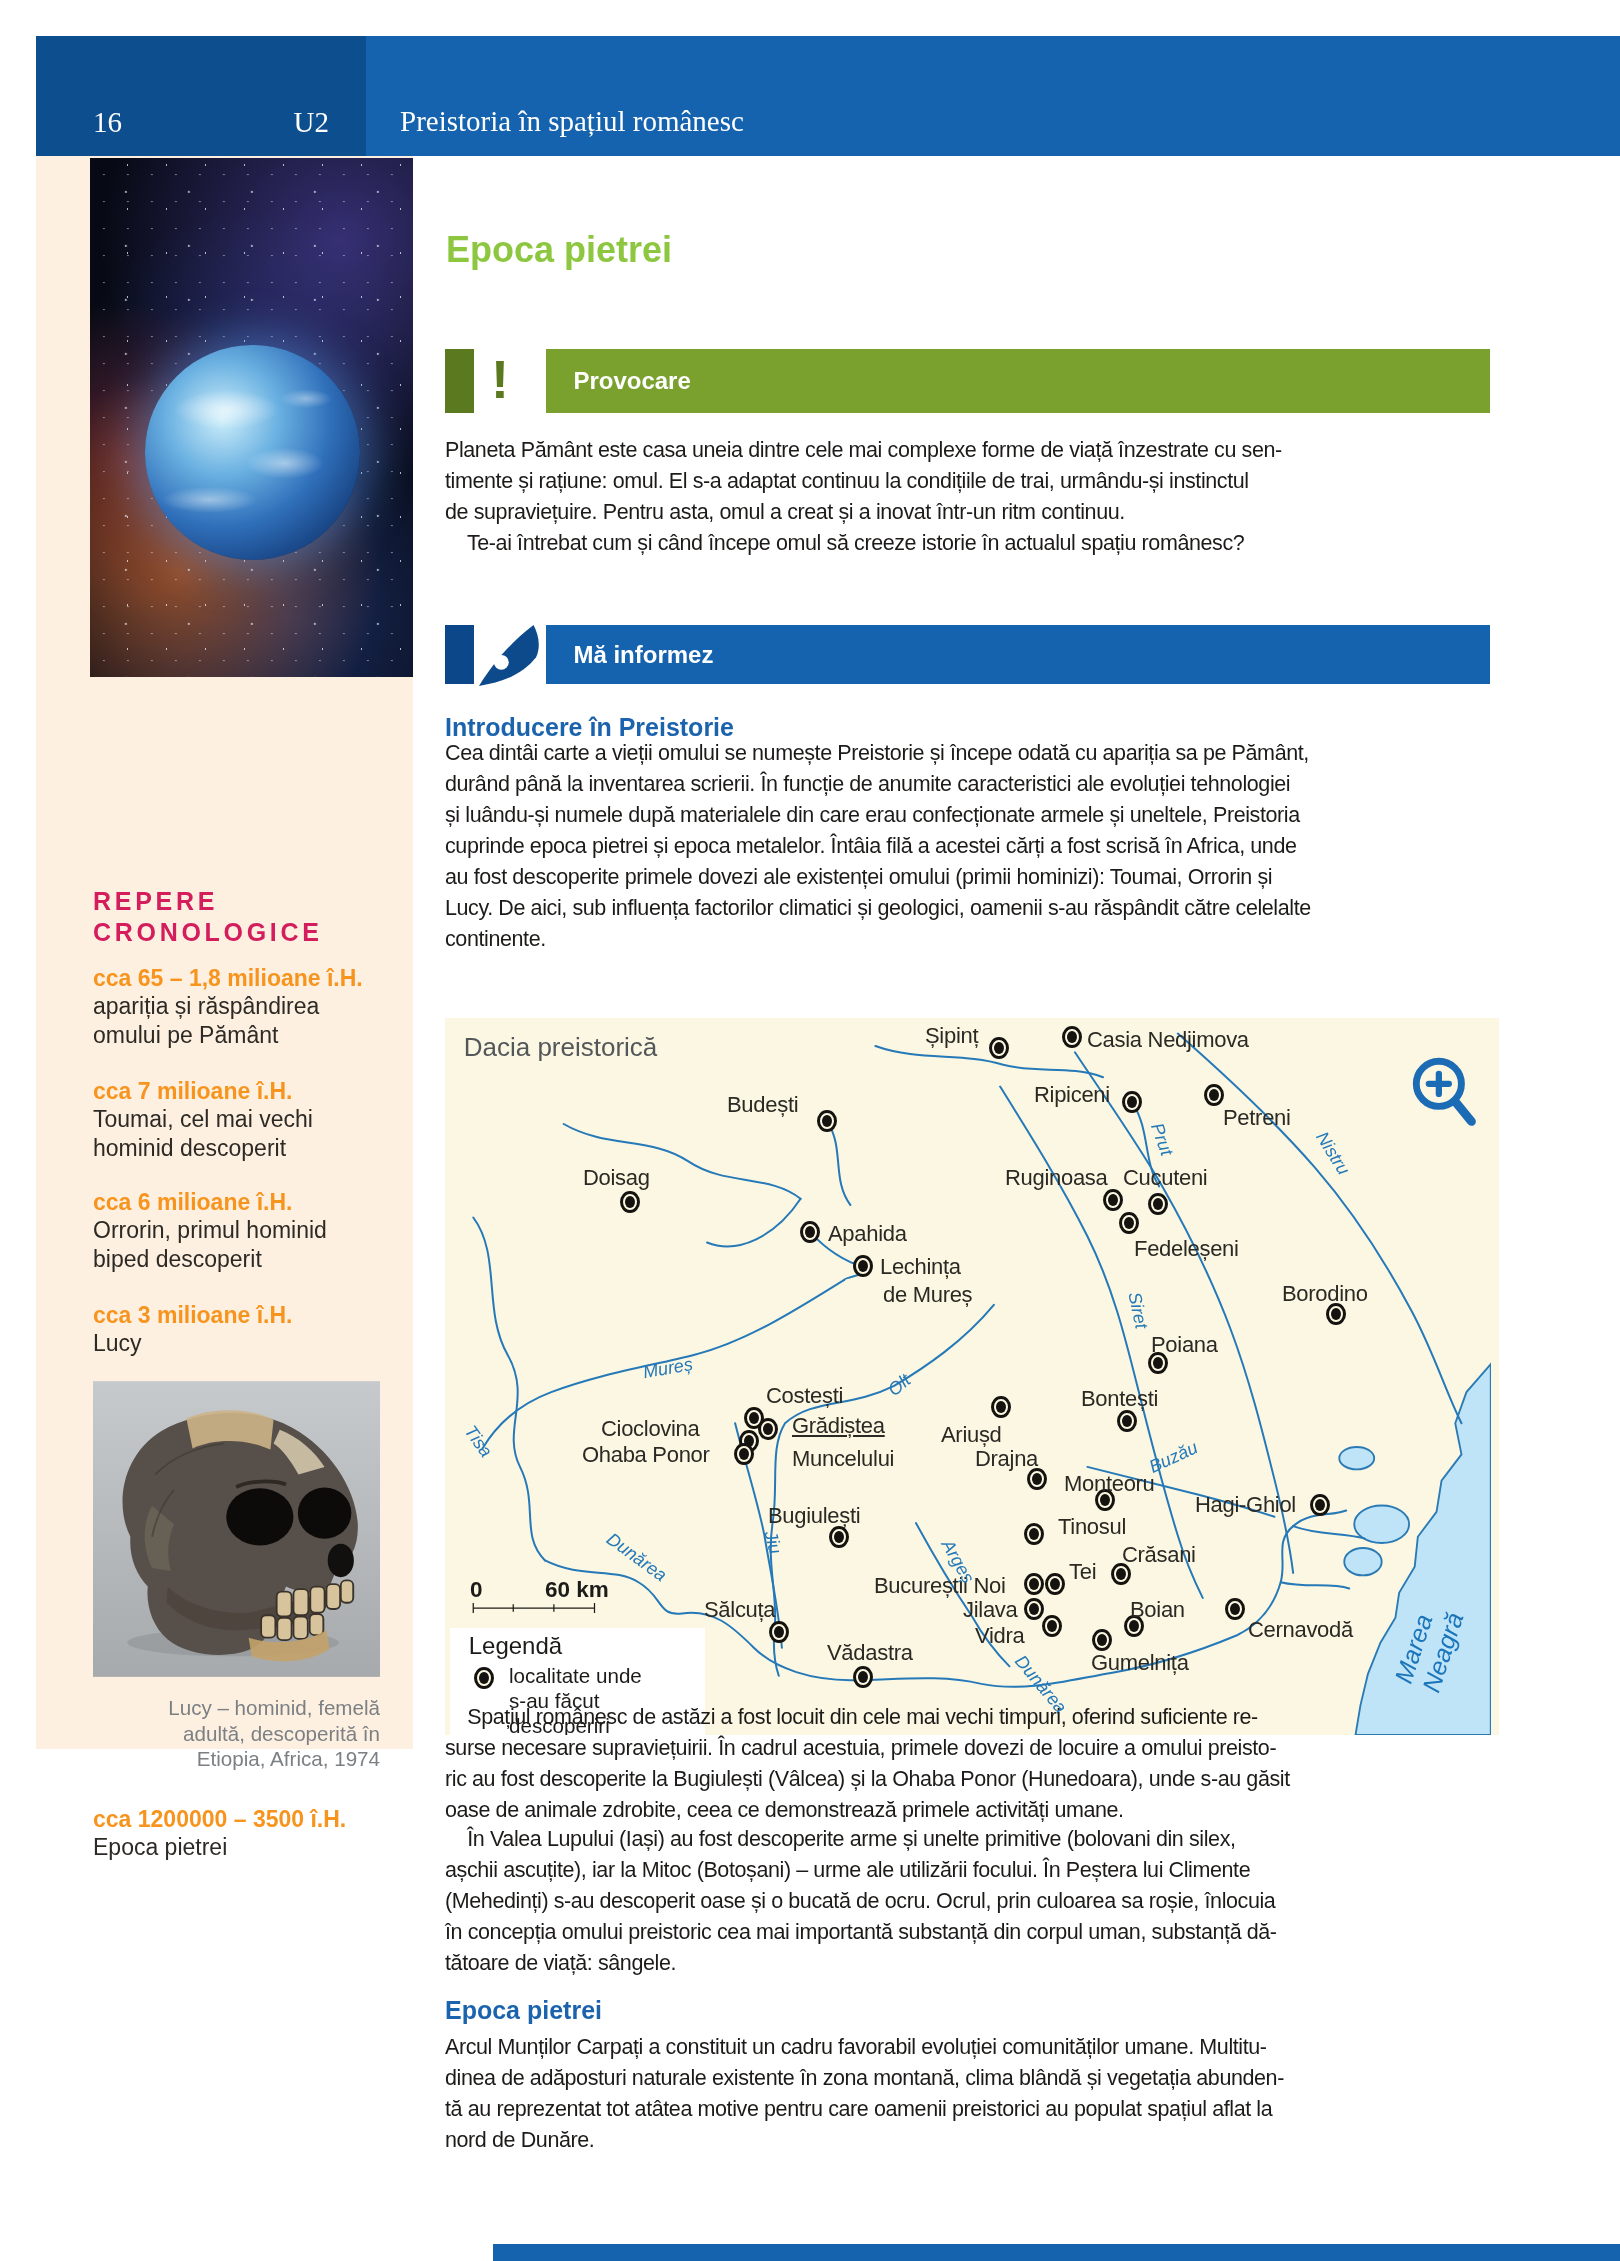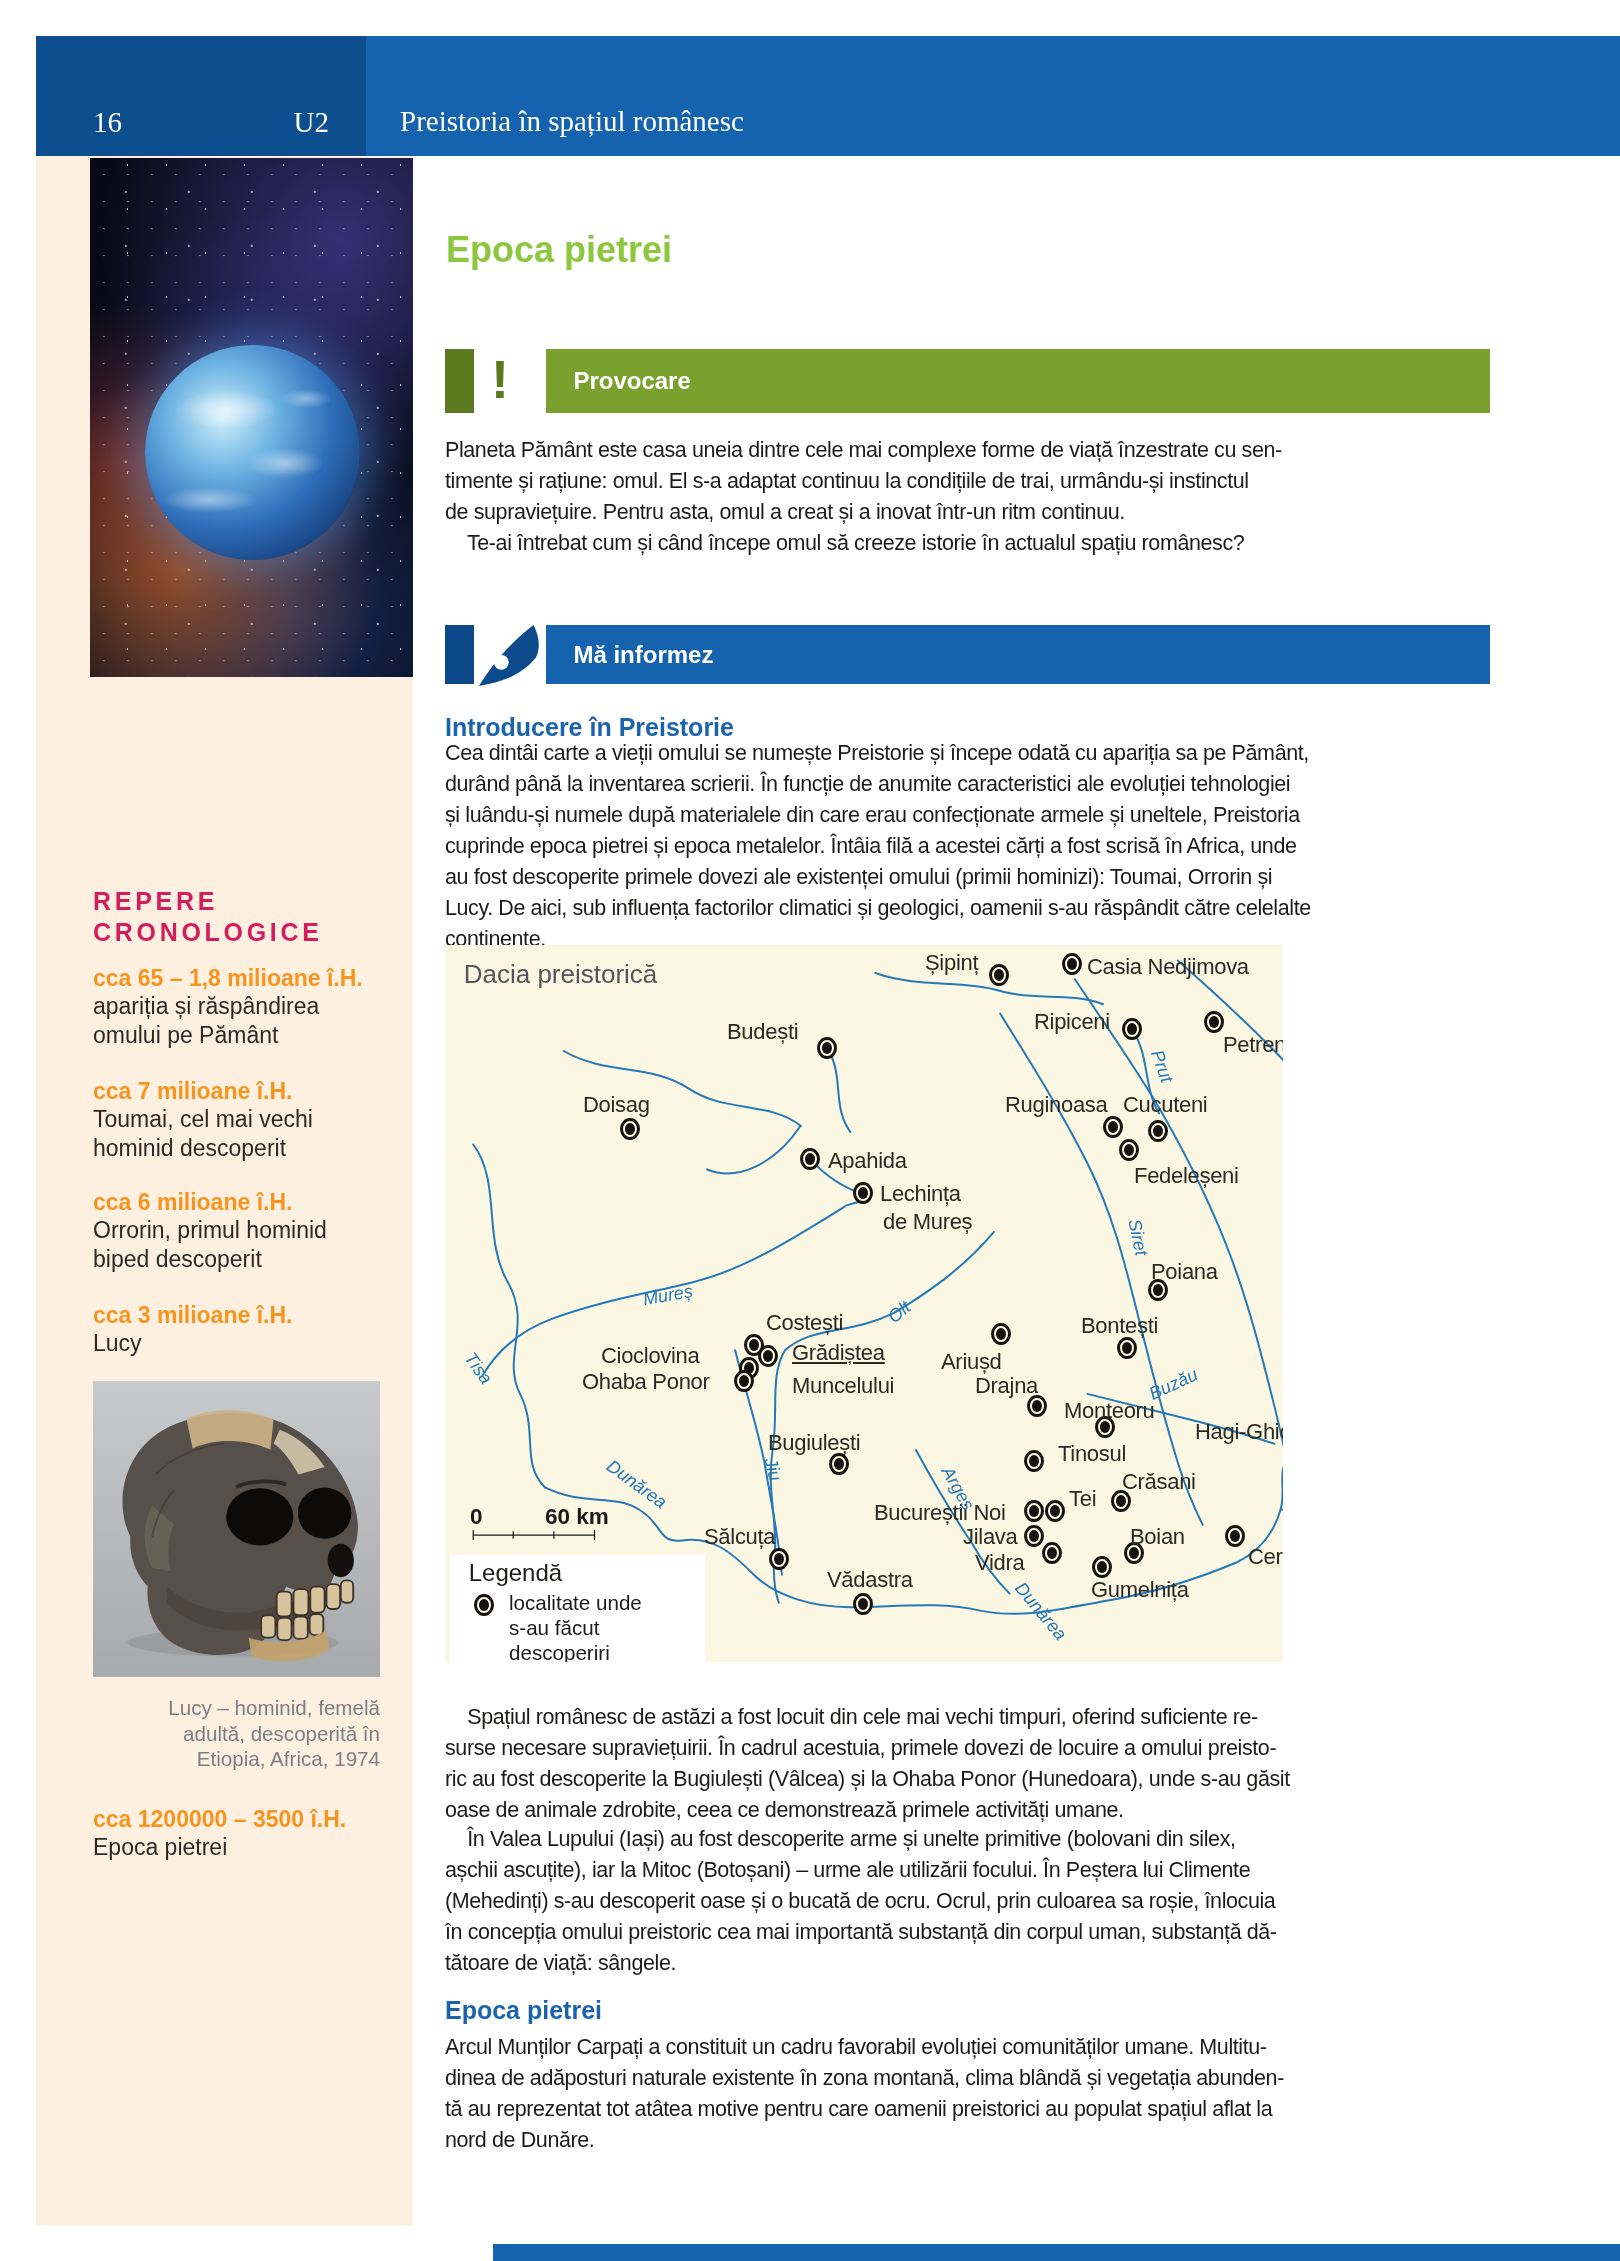--- a/index.html
+++ b/index.html
@@ -9,21 +9,21 @@
 
   
   .hdr{position:absolute;left:36px;top:36px;right:0;height:120px;display:flex;}
   .hdr-left{width:330px;height:100%;background:#0d4e8f;position:relative;}
   .hdr-right{flex:1;height:100%;background:#1563ae;position:relative;}
   .hdr-num{position:absolute;left:57px;top:70px;color:#fff;font:29px "Liberation Serif",serif;}
   .hdr-unit{position:absolute;right:37px;top:70px;color:#fff;font:29px "Liberation Serif",serif;}
   .hdr-title{position:absolute;left:34px;top:69px;color:#fff;font:29px "Liberation Serif",serif;}
 
   
-  .sidebar{position:absolute;left:36px;top:156px;width:377px;height:2069px;background:#fdf0e1;}
+  .sidebar{position:absolute;left:36px;top:156px;width:377px;height:1593px;background:#fdf0e1;}
   .earth{position:absolute;left:54px;top:1.9px;width:323px;height:519px;overflow:hidden;
     background:
       radial-gradient(circle at 28% 80%, rgba(225,110,35,.60), transparent 42%),
       radial-gradient(circle at 12% 58%, rgba(190,60,70,.40), transparent 38%),
       radial-gradient(circle at 78% 16%, rgba(100,85,210,.50), transparent 48%),
       radial-gradient(circle at 62% 88%, rgba(55,95,205,.40), transparent 45%),
       radial-gradient(circle at 50% 45%, rgba(40,70,160,.35), transparent 55%),
       #070a14;}
   .earth:before{content:'';position:absolute;inset:0;
     background-image:
@@ -54,21 +54,21 @@
   .page-title{position:absolute;left:446px;top:229px;color:#8dc63f;font-size:36px;font-weight:bold;}
   .band-sq{position:absolute;width:29px;}
   .band{position:absolute;left:546px;width:944px;display:flex;align-items:center;}
   .band-label{color:#fff;font-size:24px;font-weight:bold;margin-left:27.4px;}
   .excl{position:absolute;left:491px;top:347px;color:#5b791f;font-size:54px;font-weight:bold;line-height:65px;}
   .para{position:absolute;left:445px;width:1054px;}
   .para .tl{font-size:21.5px;line-height:31px;letter-spacing:-0.4px;white-space:pre;color:#1d1b19;}
   .sect-head{position:absolute;left:445px;color:#1b63ad;font-size:25px;font-weight:bold;}
 
   
-  .map{position:absolute;left:445px;top:945px;width:838px;height:717px;background:#fbf7e2;overflow:hidden;}
+  .map{position:absolute;left:445px;top:1018px;width:1054px;height:717px;background:#fbf7e2;overflow:hidden;}
   .map-title{position:absolute;left:18.7px;top:13.7px;color:#54575a;font-size:26px;}
   .site-marker{position:absolute;width:13.7px;height:16px;border:3.7px solid #15130f;border-radius:50%;background:#fbf7e2;}
   .site-marker:after{content:'';position:absolute;inset:1.9px;background:#15130f;border-radius:50%;}
   .site-label{position:absolute;color:#2b2924;font-size:22px;letter-spacing:-0.3px;white-space:nowrap;}
   .river-label{position:absolute;color:#2579b8;font-size:18px;font-style:italic;white-space:nowrap;}
   .sea-label{position:absolute;left:928px;top:580px;color:#1b75bb;font-size:25px;font-style:italic;
     transform:rotate(-72deg);transform-origin:center;}
   .legend{position:absolute;left:5px;top:610px;width:255px;height:107px;background:#ffffff;}
   .legend-title{position:absolute;left:18.7px;top:3.7px;font-size:24px;color:#1d1b19;}
   .legend-lines{position:absolute;left:59px;top:35px;}

